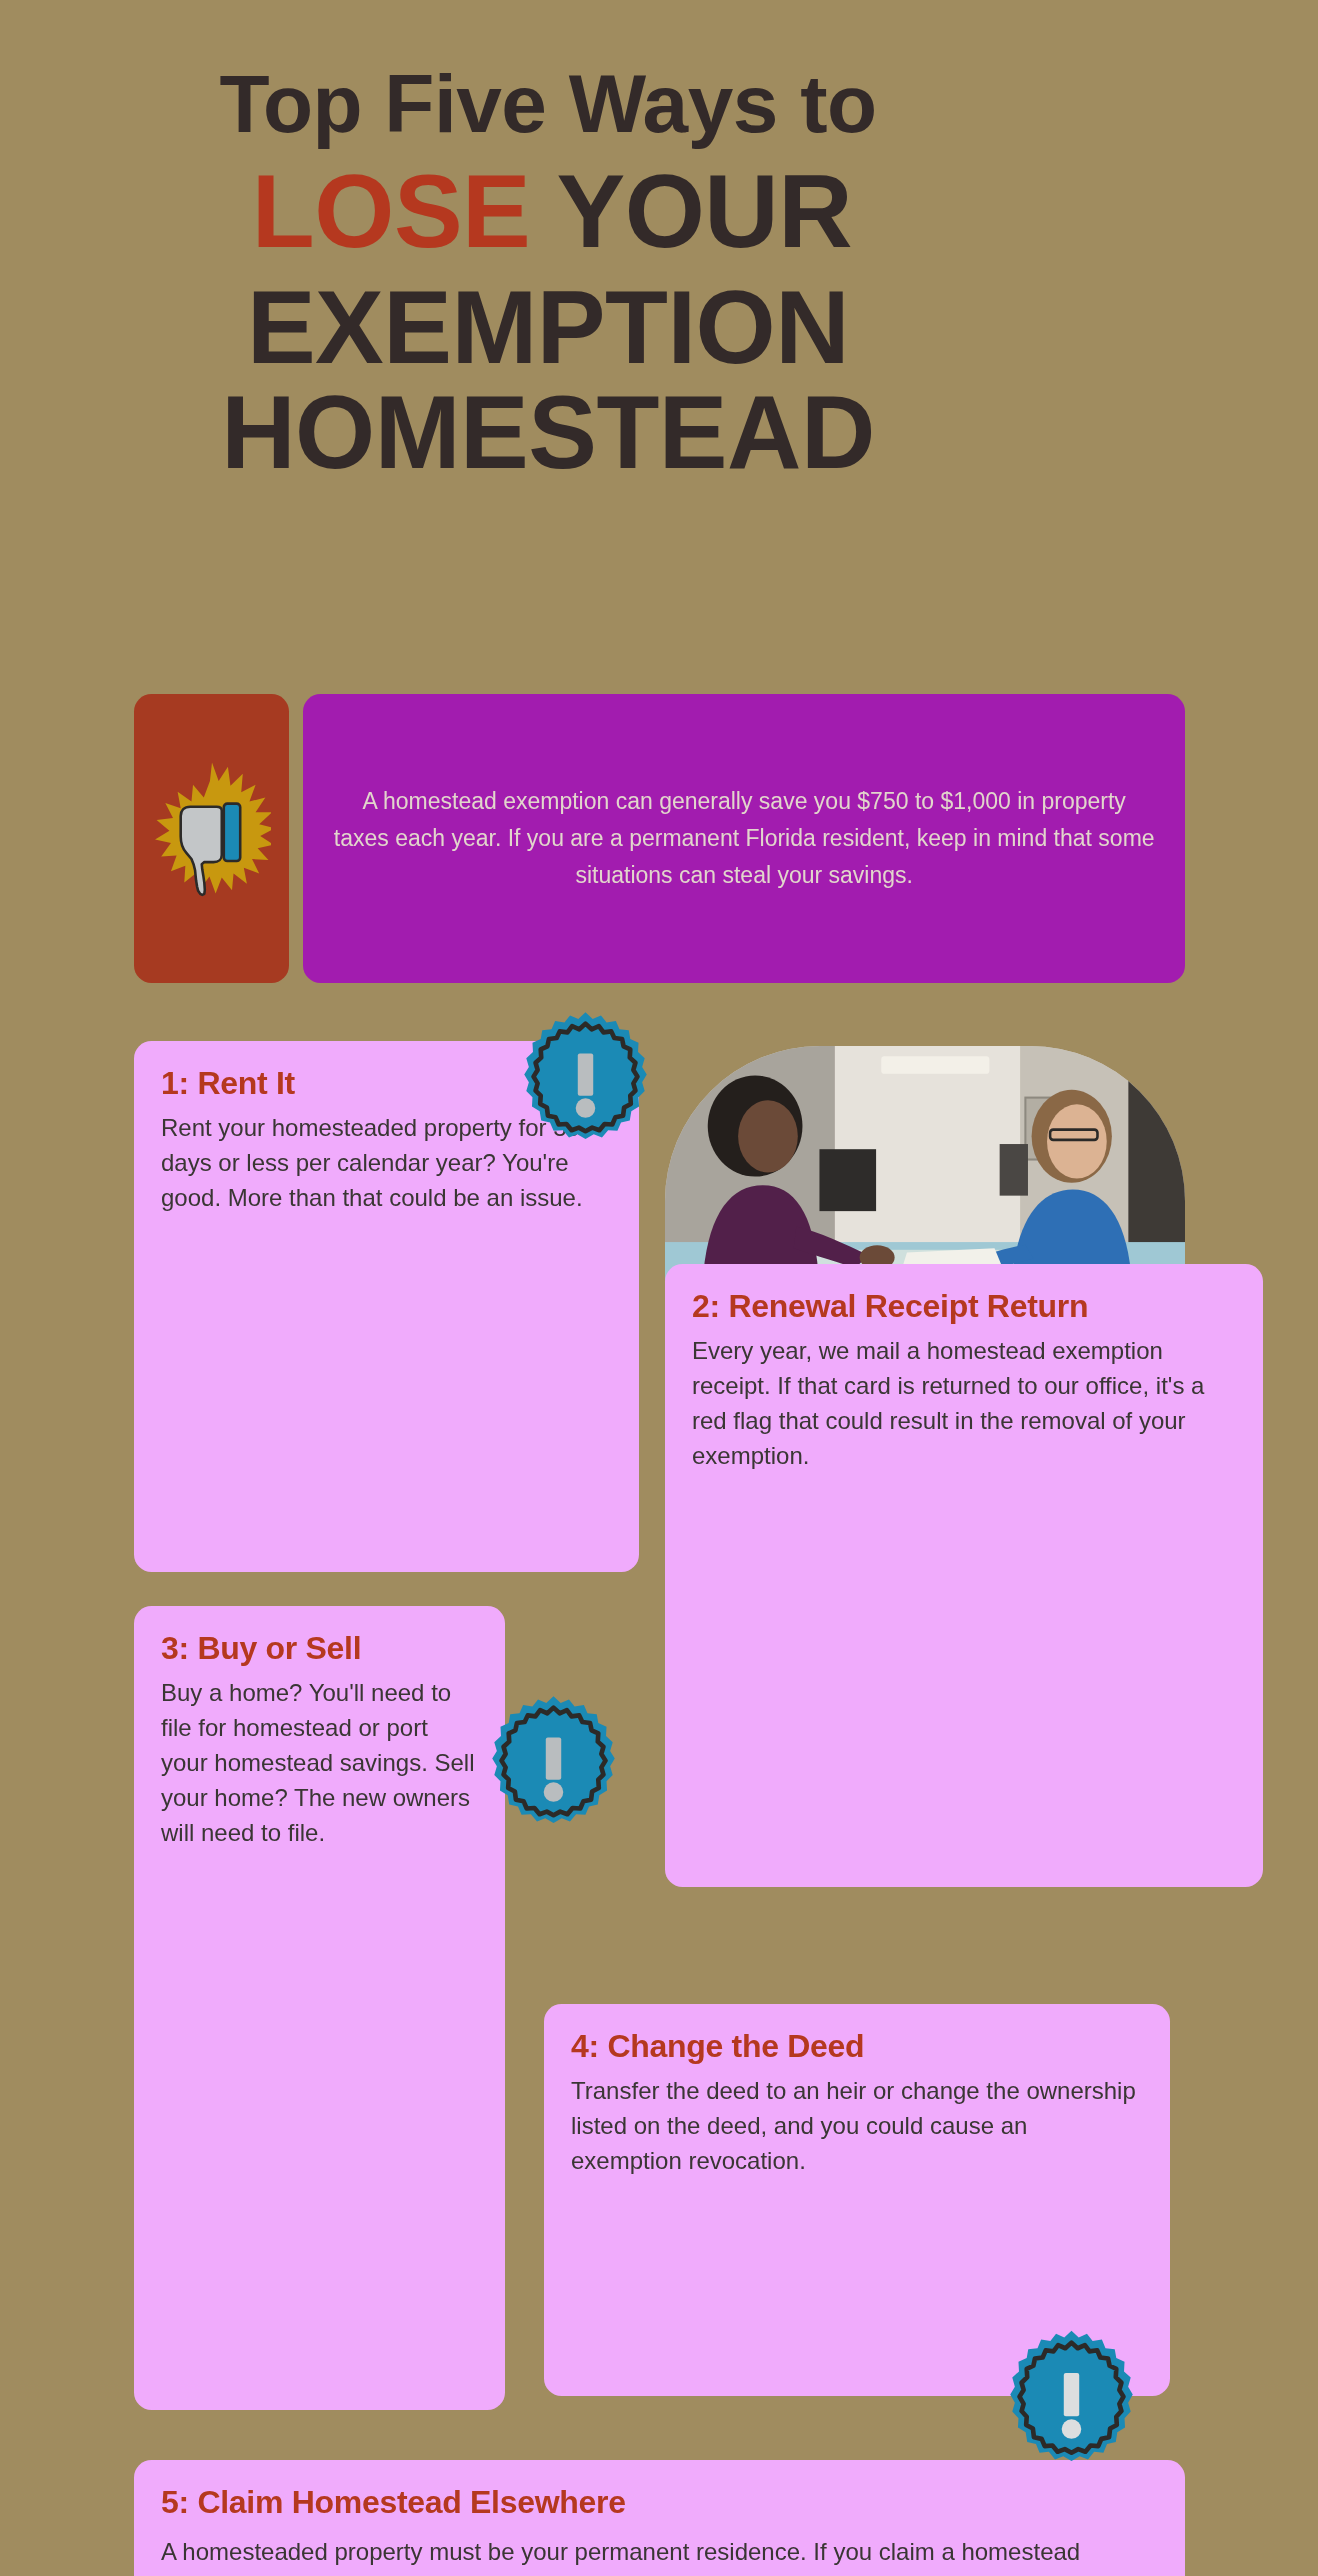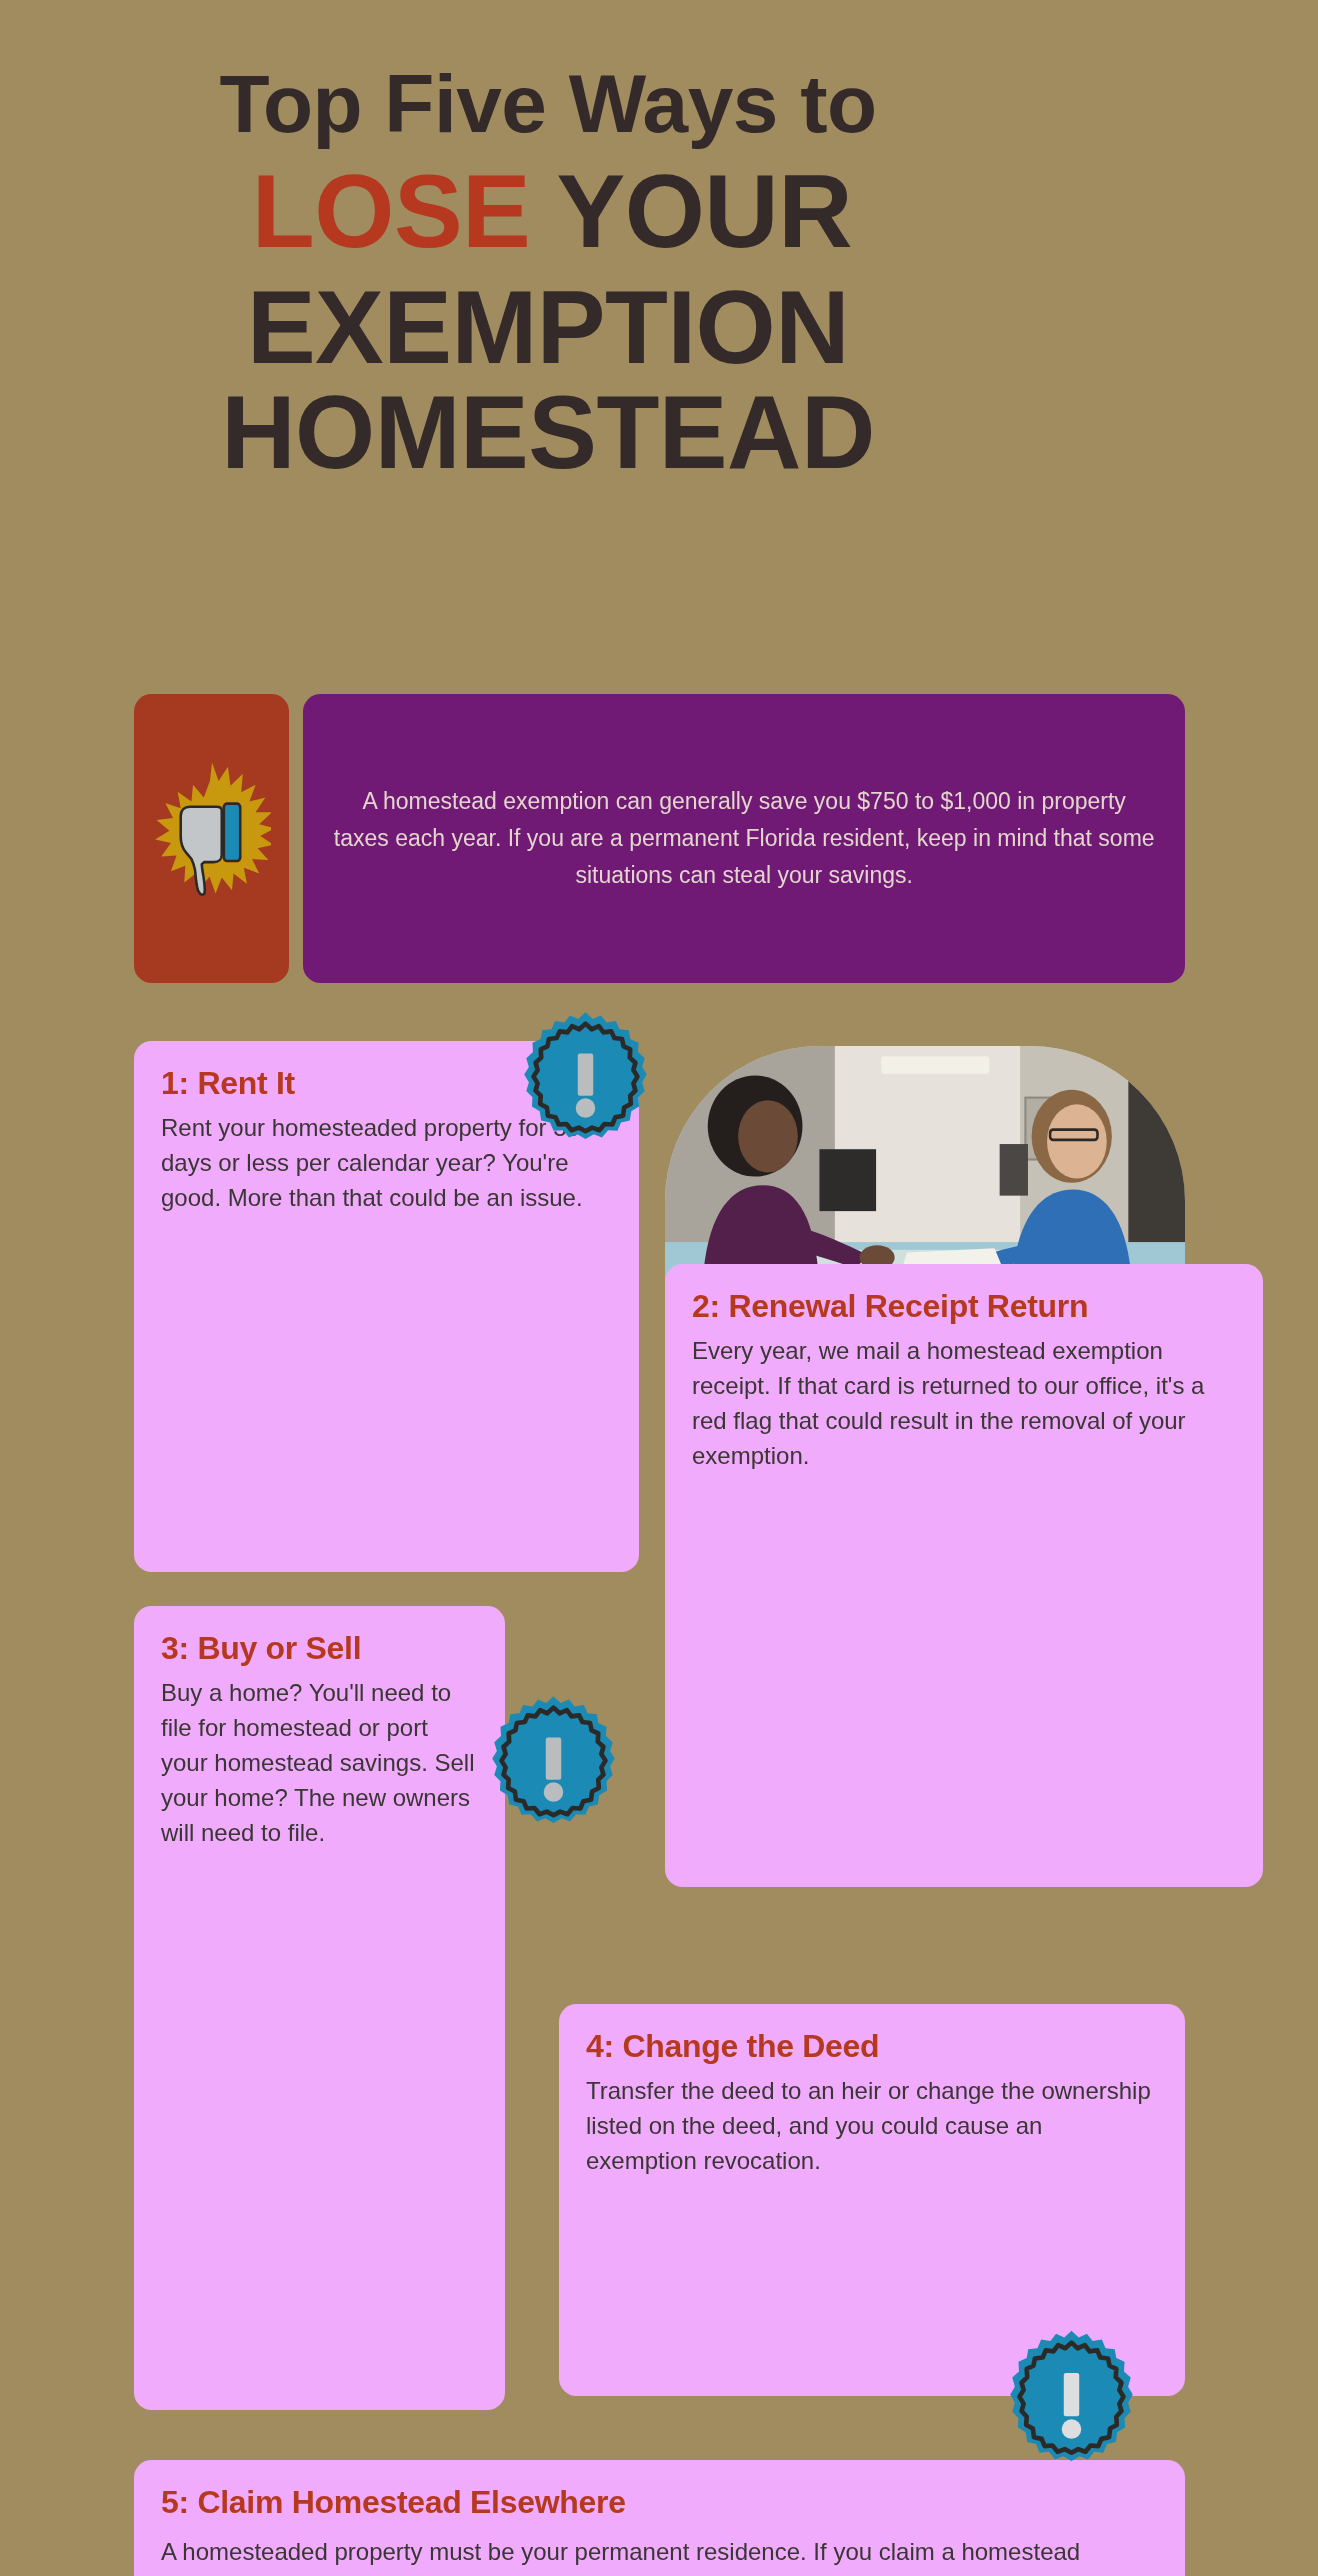--- a/index.html
+++ b/index.html
@@ -49,21 +49,21 @@
   }
   .intro-icon-box {
     width: 155px; height: 289px;
     background: #a63a21;
     border-radius: 17.5px;
     display: flex; align-items: center; justify-content: center;
     flex-shrink: 0;
   }
   .intro-text-box {
     flex: 1;
-    background: #701a75;
+    background: #a21caf;
     border-radius: 17.5px;
     display: flex; align-items: center; justify-content: center;
     padding: 18.5px 29px;
   }
   .intro-text {
     color: #e2d6cc;
     font-size: 23px;
     line-height: 1.62;
     text-align: center;
     font-weight: 400;
@@ -92,21 +92,21 @@
     color: #3a3634;
     font-size: 24px;
     line-height: 1.46;
     font-weight: 400;
   }
 
   
   #card1 { left: 134px; top: 1041px; width: 505px; height: 531px; }
   #card2 { left: 665px; top: 1264px; width: 598px; height: 623px; }
   #card3 { left: 134px; top: 1606px; width: 371px; height: 804px; }
-  #card4 { left: 559px; top: 2004px; width: 626px; height: 392px; }
+  #card4 { left: 544px; top: 2004px; width: 626px; height: 392px; }
   #card5 { left: 134px; top: 2460px; width: 1051px; height: 304px; }
 
   #card5 h3 { font-size: 32px; margin-bottom: 13.4px; }
   #card5 p  { font-size: 24px; line-height: 1.50; }
 
   
   .photo {
     position: absolute;
     left: 665px; top: 1046px;
     width: 520px; height: 258px;

